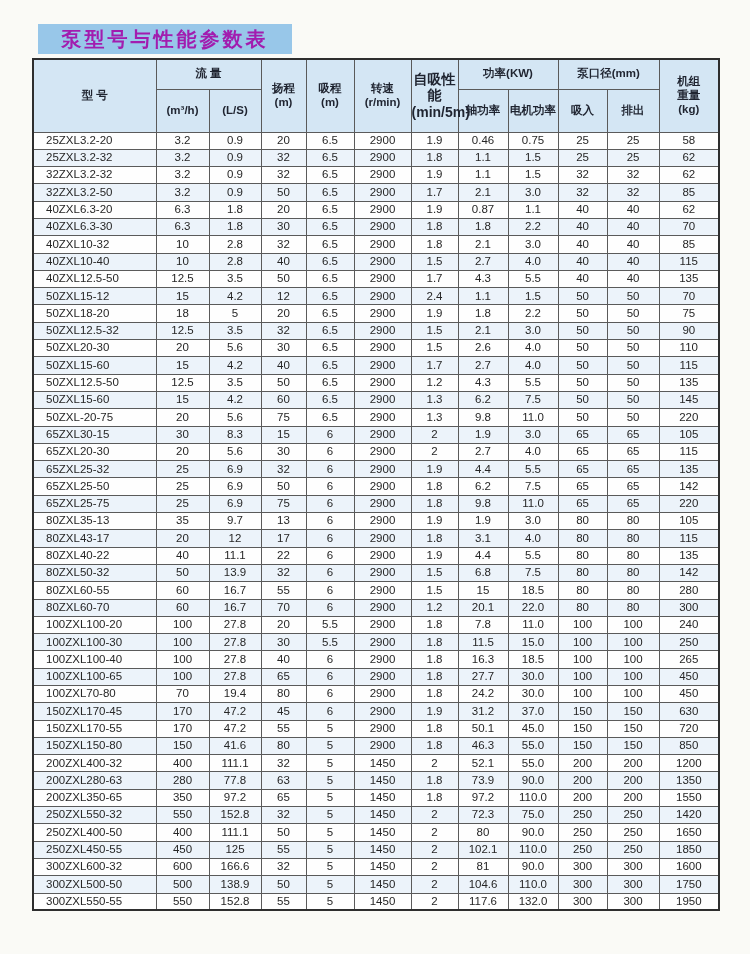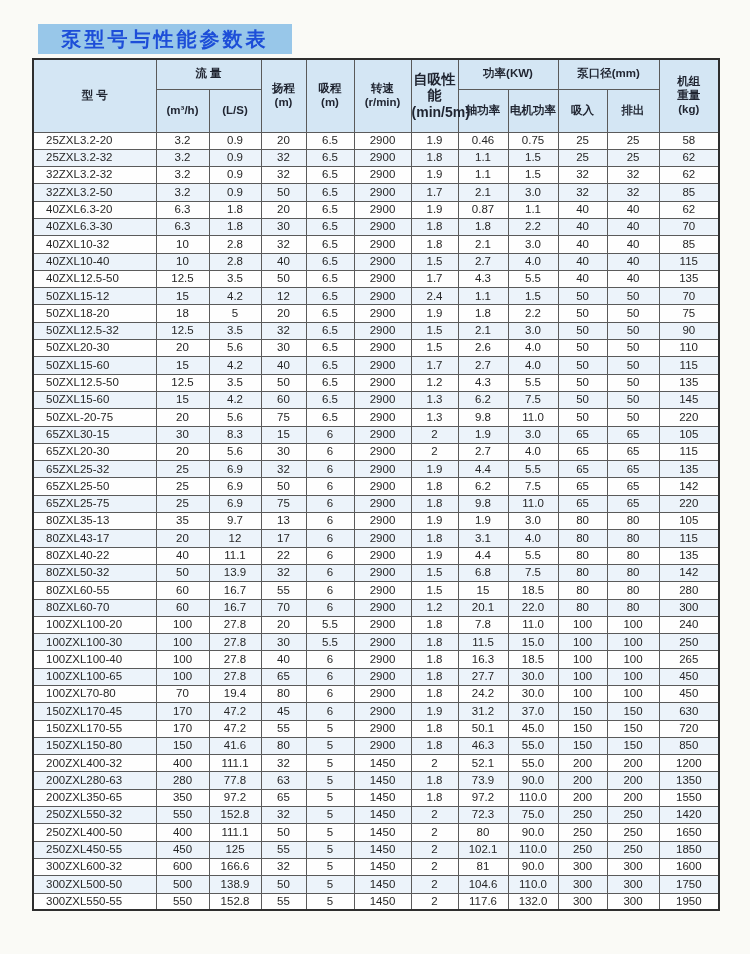--- a/index.html
+++ b/index.html
@@ -10,21 +10,21 @@
     position: relative;
     overflow: hidden;
   }
   .page-title {
     position: absolute;
     left: 38px;
     top: 24px;
     width: 254px;
     height: 30px;
     background: #98c7e9;
-    color: #1d4ed8;
+    color: #a21caf;
     font-size: 20px;
     font-weight: bold;
     text-align: center;
     line-height: 30px;
     letter-spacing: 3px;
   }
   table.spec {
     position: absolute;
     left: 32px;
     top: 58px;

